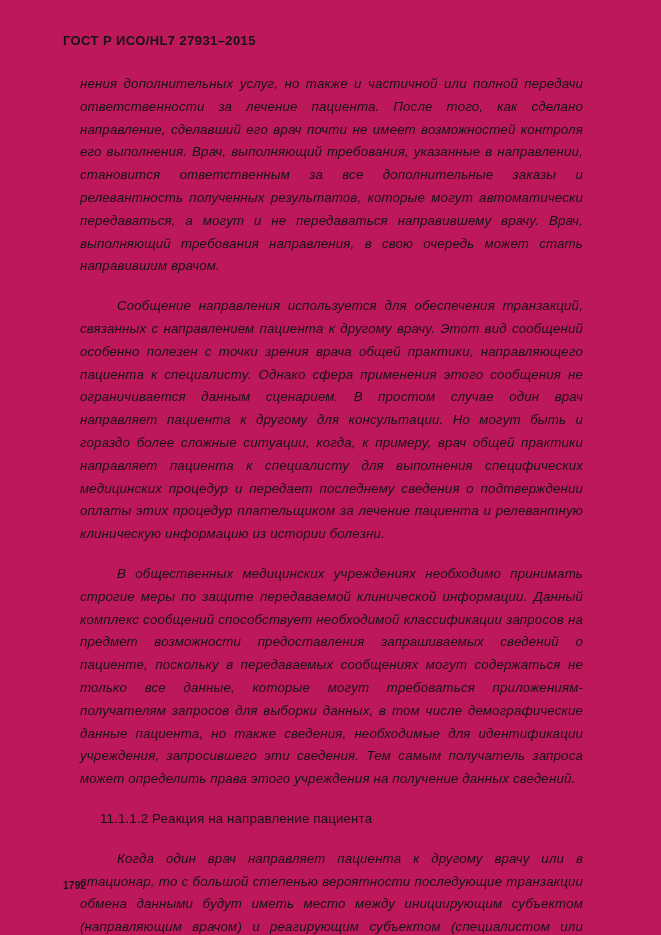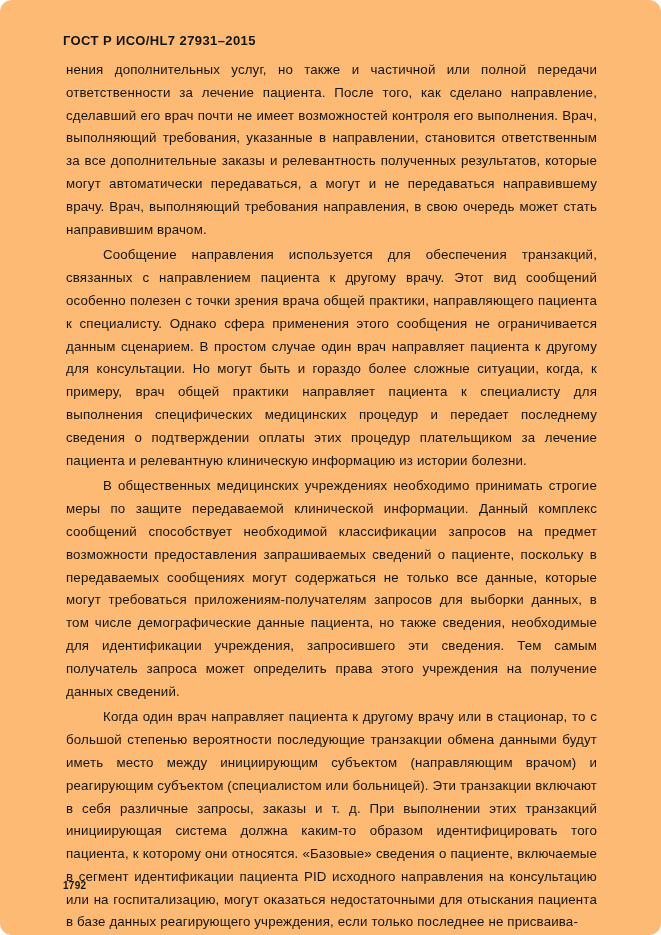--- a/index.html
+++ b/index.html
@@ -5,26 +5,25 @@
     html, body {
       margin: 0;
       padding: 0;
       background: #ffffff;
     }
     .page {
       position: relative;
       width: 661px;
       height: 935px;
       margin: 0 auto;
-      background: #fdba74;
+      background: #be185d;
       font-family: "Liberation Sans", sans-serif;
       color: #141414;
       overflow: hidden;
       box-sizing: border-box;
-      border-radius: 12px;
     }
     .page-header {
       position: absolute;
       top: 33px;
       left: 63px;
       right: 61px;
       font-size: 13px;
       font-weight: bold;
       letter-spacing: 0.4px;
       white-space: nowrap;
@@ -34,22 +33,23 @@
       top: 56px;
       left: 63px;
       right: 61px;
       font-size: 13.3px;
       line-height: 22.8px;
       letter-spacing: 0.15px;
       text-align: justify;
       text-justify: inter-word;
     }
     .para {
-      margin: 3px;
+      margin: 17px;
       text-indent: 37px;
+      font-style: italic;
     }
     .para.continuation {
       text-indent: 0;
     }
     .section-heading {
       margin: 0;
       text-indent: 37px;
       font-size: 13.3px;
       font-weight: normal;
       line-height: 22.8px;
@@ -70,20 +70,21 @@
 <div class="page">
 
   <div class="page-header">
     <span>ГОСТ Р ИСО/HL7 27931–2015</span>
   </div>
 
   <div class="page-body">
     <p class="para continuation">нения дополнительных услуг, но также и частичной или полной передачи ответственности за лечение пациента. После того, как сделано направление, сделавший его врач почти не имеет возможностей контроля его выполнения. Врач, выполняющий требования, указанные в направлении, становится ответственным за все дополнительные заказы и релевантность полученных результатов, которые могут автоматически передаваться, а могут и не передаваться направившему врачу. Врач, выполняющий требования направления, в свою очередь может стать направившим врачом.</p>
     <p class="para">Сообщение направления используется для обеспечения транзакций, связанных с направлением пациента к другому врачу. Этот вид сообщений особенно полезен с точки зрения врача общей практики, направляющего пациента к специалисту. Однако сфера применения этого сообщения не ограничивается данным сценарием. В простом случае один врач направляет пациента к другому для консультации. Но могут быть и гораздо более сложные ситуации, когда, к примеру, врач общей практики направляет пациента к специалисту для выполнения специфических медицинских процедур и передает последнему сведения о подтверждении оплаты этих процедур плательщиком за лечение пациента и релевантную клиническую информацию из истории болезни.</p>
     <p class="para">В общественных медицинских учреждениях необходимо принимать строгие меры по защите передаваемой клинической информации. Данный комплекс сообщений способствует необходимой классификации запросов на предмет возможности предоставления запрашиваемых сведений о пациенте, поскольку в передаваемых сообщениях могут содержаться не только все данные, которые могут требоваться приложениям-получателям запросов для выборки данных, в том числе демографические данные пациента, но также сведения, необходимые для идентификации учреждения, запросившего эти сведения. Тем самым получатель запроса может определить права этого учреждения на получение данных сведений.</p>
+    <h3 class="section-heading">11.1.1.2 Реакция на направление пациента</h3>
     <p class="para">Когда один врач направляет пациента к другому врачу или в стационар, то с большой степенью вероятности последующие транзакции обмена данными будут иметь место между инициирующим субъектом (направляющим врачом) и реагирующим субъектом (специалистом или больницей). Эти транзакции включают в себя различные запросы, заказы и т. д. При выполнении этих транзакций инициирующая система должна каким-то образом идентифицировать того пациента, к которому они относятся. «Базовые» сведения о пациенте, включаемые в сегмент идентификации пациента PID исходного направления на консультацию или на госпитализацию, могут оказаться недостаточными для отыскания пациента в базе данных реагирующего учреждения, если только последнее не присваива-</p>
   </div>
 
   <div class="page-footer">
     <span>1792</span>
   </div>
 
 </div>
 
 </body></html>

